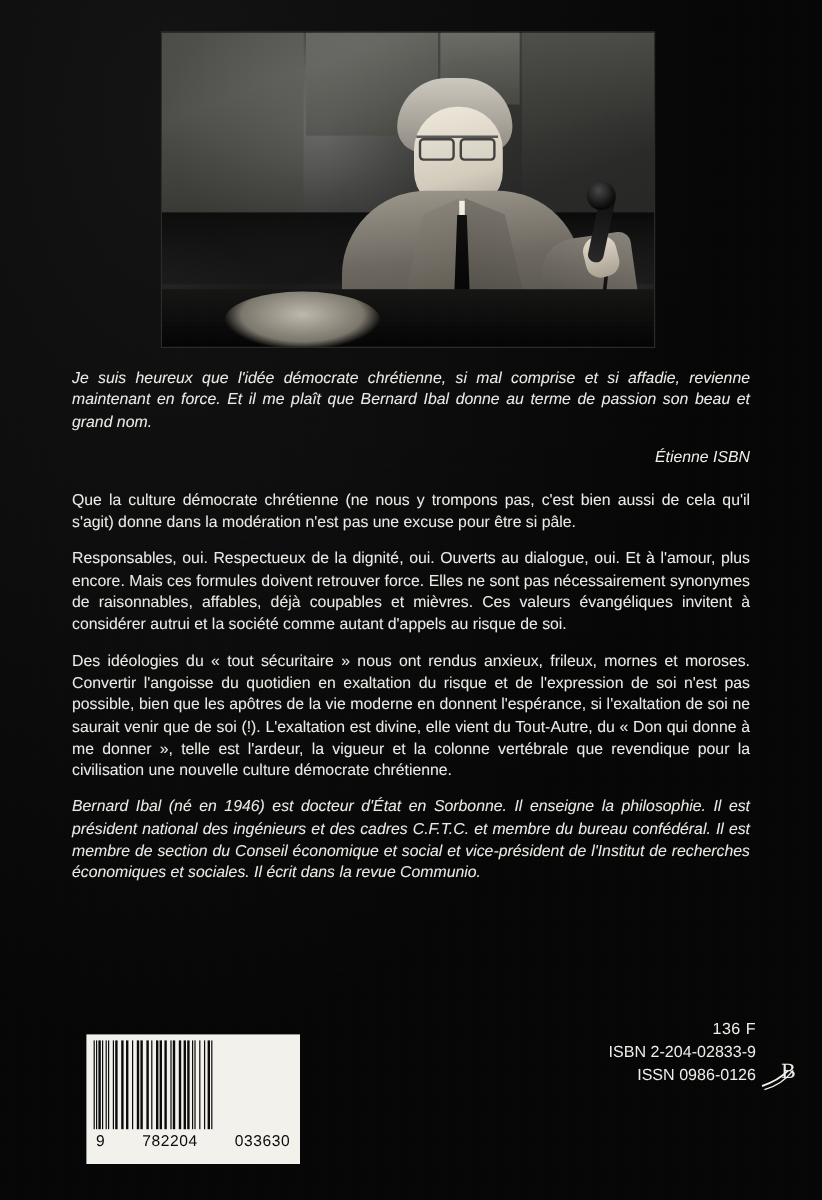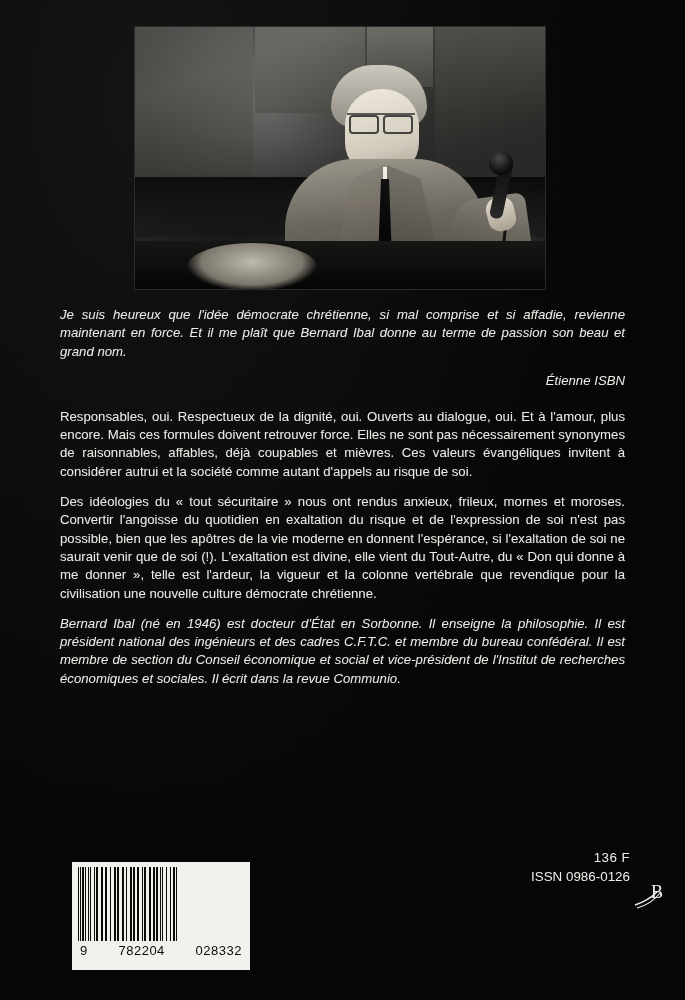--- a/index.html
+++ b/index.html
@@ -294,28 +294,30 @@
   </div>
 
   <div id="text">
 
     <p class="italic">Je suis heureux que l'idée démocrate chrétienne, si mal comprise et si affadie, revienne maintenant en force. Et il me plaît que Bernard Ibal donne au terme de passion son beau et grand nom.</p>
 
     <div class="sig">
       <span>Étienne </span><span class="sc">ISBN</span>
     </div>
 
+    <p class="gap-top">Que la culture démocrate chrétienne (ne nous y trompons pas, c'est bien aussi de cela qu'il s'agit) donne dans la modération n'est pas une excuse pour être si pâle.</p>
     <p>Responsables, oui. Respectueux de la dignité, oui. Ouverts au dialogue, oui. Et à l'amour, plus encore. Mais ces formules doivent retrouver force. Elles ne sont pas nécessairement synonymes de raisonnables, affables, déjà coupables et mièvres. Ces valeurs évangéliques invitent à considérer autrui et la société comme autant d'appels au risque de soi.</p>
     <p>Des idéologies du « tout sécuritaire » nous ont rendus anxieux, frileux, mornes et moroses. Convertir l'angoisse du quotidien en exaltation du risque et de l'expression de soi n'est pas possible, bien que les apôtres de la vie moderne en donnent l'espérance, si l'exaltation de soi ne saurait venir que de soi (!). L'exaltation est divine, elle vient du Tout-Autre, du « Don qui donne à me donner », telle est l'ardeur, la vigueur et la colonne vertébrale que revendique pour la civilisation une nouvelle culture démocrate chrétienne.</p>
     <p class="italic">Bernard Ibal (né en 1946) est docteur d'État en Sorbonne. Il enseigne la philosophie. Il est président national des ingénieurs et des cadres C.F.T.C. et membre du bureau confédéral. Il est membre de section du Conseil économique et social et vice-président de l'Institut de recherches économiques et sociales. Il écrit dans la revue Communio.</p>
   </div>
 
 
   <div id="pricing">
     <div class="price">136 F</div>
+    <div>ISBN 2-204-02833-9</div>
     <div>ISSN 0986-0126</div>
   </div>
 
   <svg id="logo" viewBox="0 0 34 34">
     <path d="M4 29 C10 27 18 24 26 16" stroke="#efeee9" stroke-width="1.6" fill="none"></path>
     <path d="M6 32 C14 30 22 26 30 16" stroke="#efeee9" stroke-width="1.2" fill="none"></path>
     <text x="20" y="22" font-family="Liberation Serif, serif" font-size="18" fill="#efeee9">B</text>
   </svg>
 
 
@@ -376,18 +378,18 @@
         <i style="width: 1px; background: rgb(11, 11, 11);"></i>
         <i style="width: 2px; background: transparent;"></i>
         <i style="width: 2px; background: rgb(11, 11, 11);"></i>
         <i style="width: 1px; background: transparent;"></i>
         <i style="width: 1px; background: rgb(11, 11, 11);"></i>
         <i style="width: 1px; background: transparent;"></i>
       </div>
     <div id="barcode-digits">
       <span>9</span>
       <span>782204</span>
-      <span>028332</span>
+      <span>033630</span>
     </div>
   </div>
 
   <div id="grain"></div>
 </div>
 
 </body></html>

